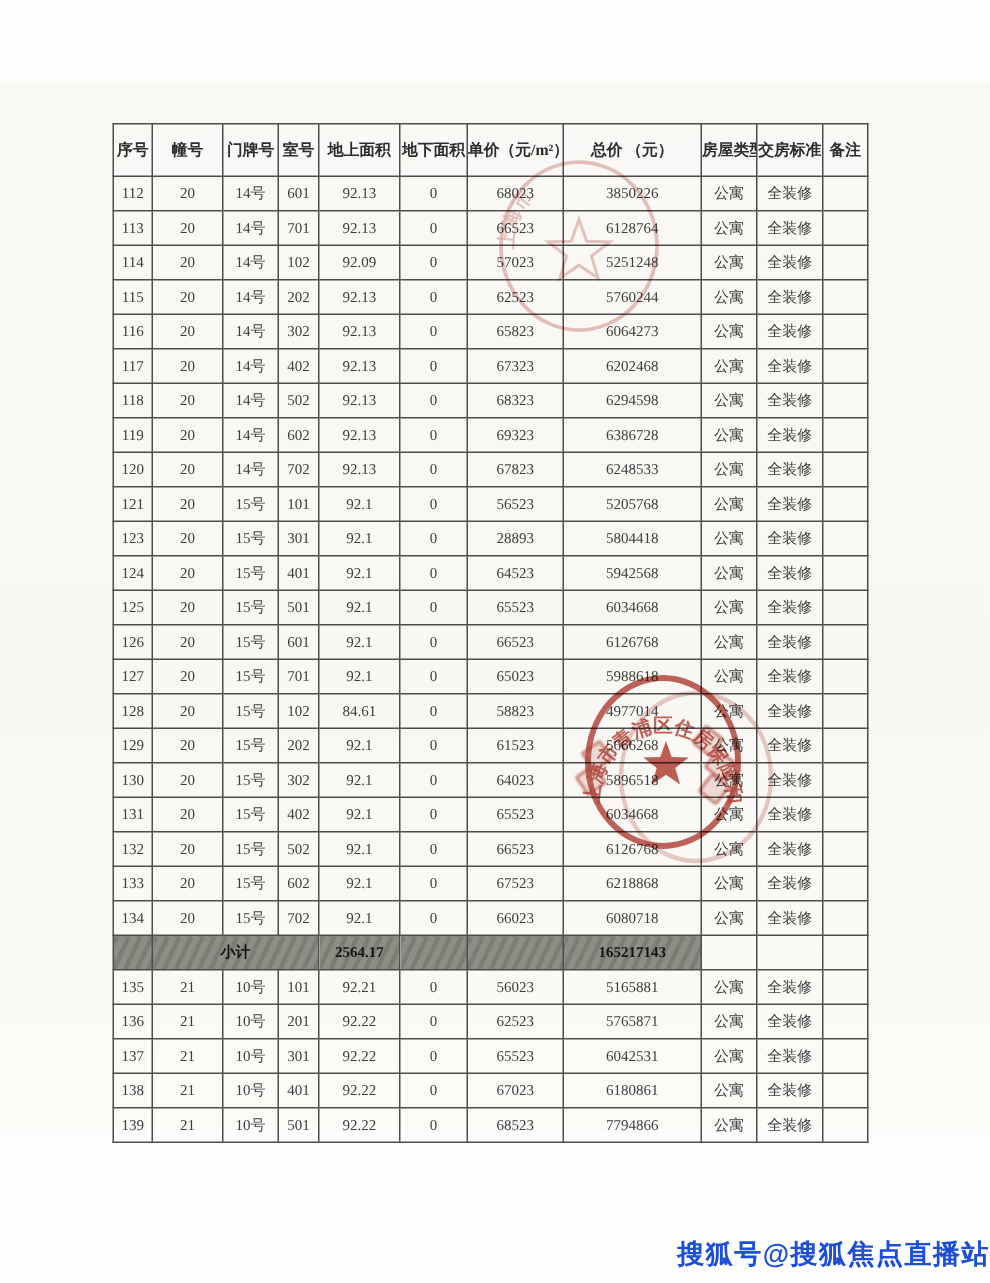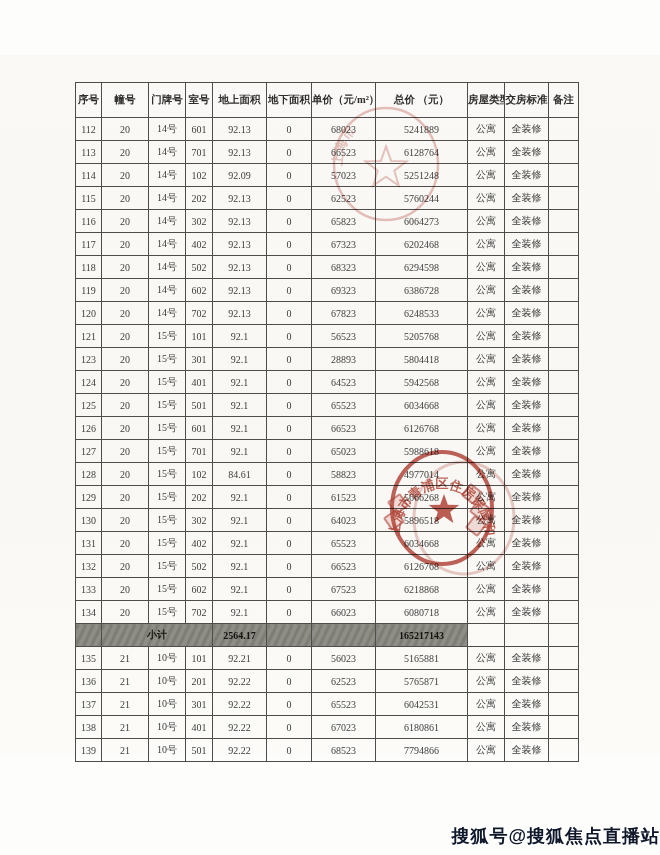--- a/index.html
+++ b/index.html
@@ -37,21 +37,21 @@
     font-weight:bold;color:#14130f;font-size:10.5px;height:20px;
   }
   .seal{position:absolute;mix-blend-mode:multiply;pointer-events:none;}
   .seal-top{left:328px;top:102px;width:116px;height:124px;opacity:.5;filter:blur(.4px);}
   .seal-main{left:372px;top:438px;width:146px;height:146px;opacity:.92;filter:blur(.3px);}
   .overprint{position:absolute;border:2px solid rgba(168,48,38,.55);border-radius:2px;
     background:rgba(190,70,58,.18);filter:blur(.6px);}
   .watermark{
     position:absolute;right:0px;top:824px;
     font-family:"Liberation Sans", sans-serif;
-    font-size:18px;font-weight:bold;letter-spacing:1px;color:#0f172a;
+    font-size:18px;font-weight:bold;letter-spacing:1px;color:#1d4ed8;
     text-shadow:-1px -1px 0 #fff,1px -1px 0 #fff,-1px 1px 0 #fff,1px 1px 0 #fff,0 2px 0 #fff;
   }
 </style>
 </head>
 <body>
 
 <div class="page">
 
   <table class="price">
     <colgroup>
@@ -84,21 +84,21 @@
     </thead>
     <tbody>
         <tr>
           <td>112</td>
           <td>20</td>
           <td>14号</td>
           <td>601</td>
           <td>92.13</td>
           <td>0</td>
           <td>68023</td>
-          <td>5241889</td>
+          <td>3850226</td>
           <td>公寓</td>
           <td>全装修</td>
           <td></td>
         </tr>
         <tr>
           <td>113</td>
           <td>20</td>
           <td>14号</td>
           <td>701</td>
           <td>92.13</td>

